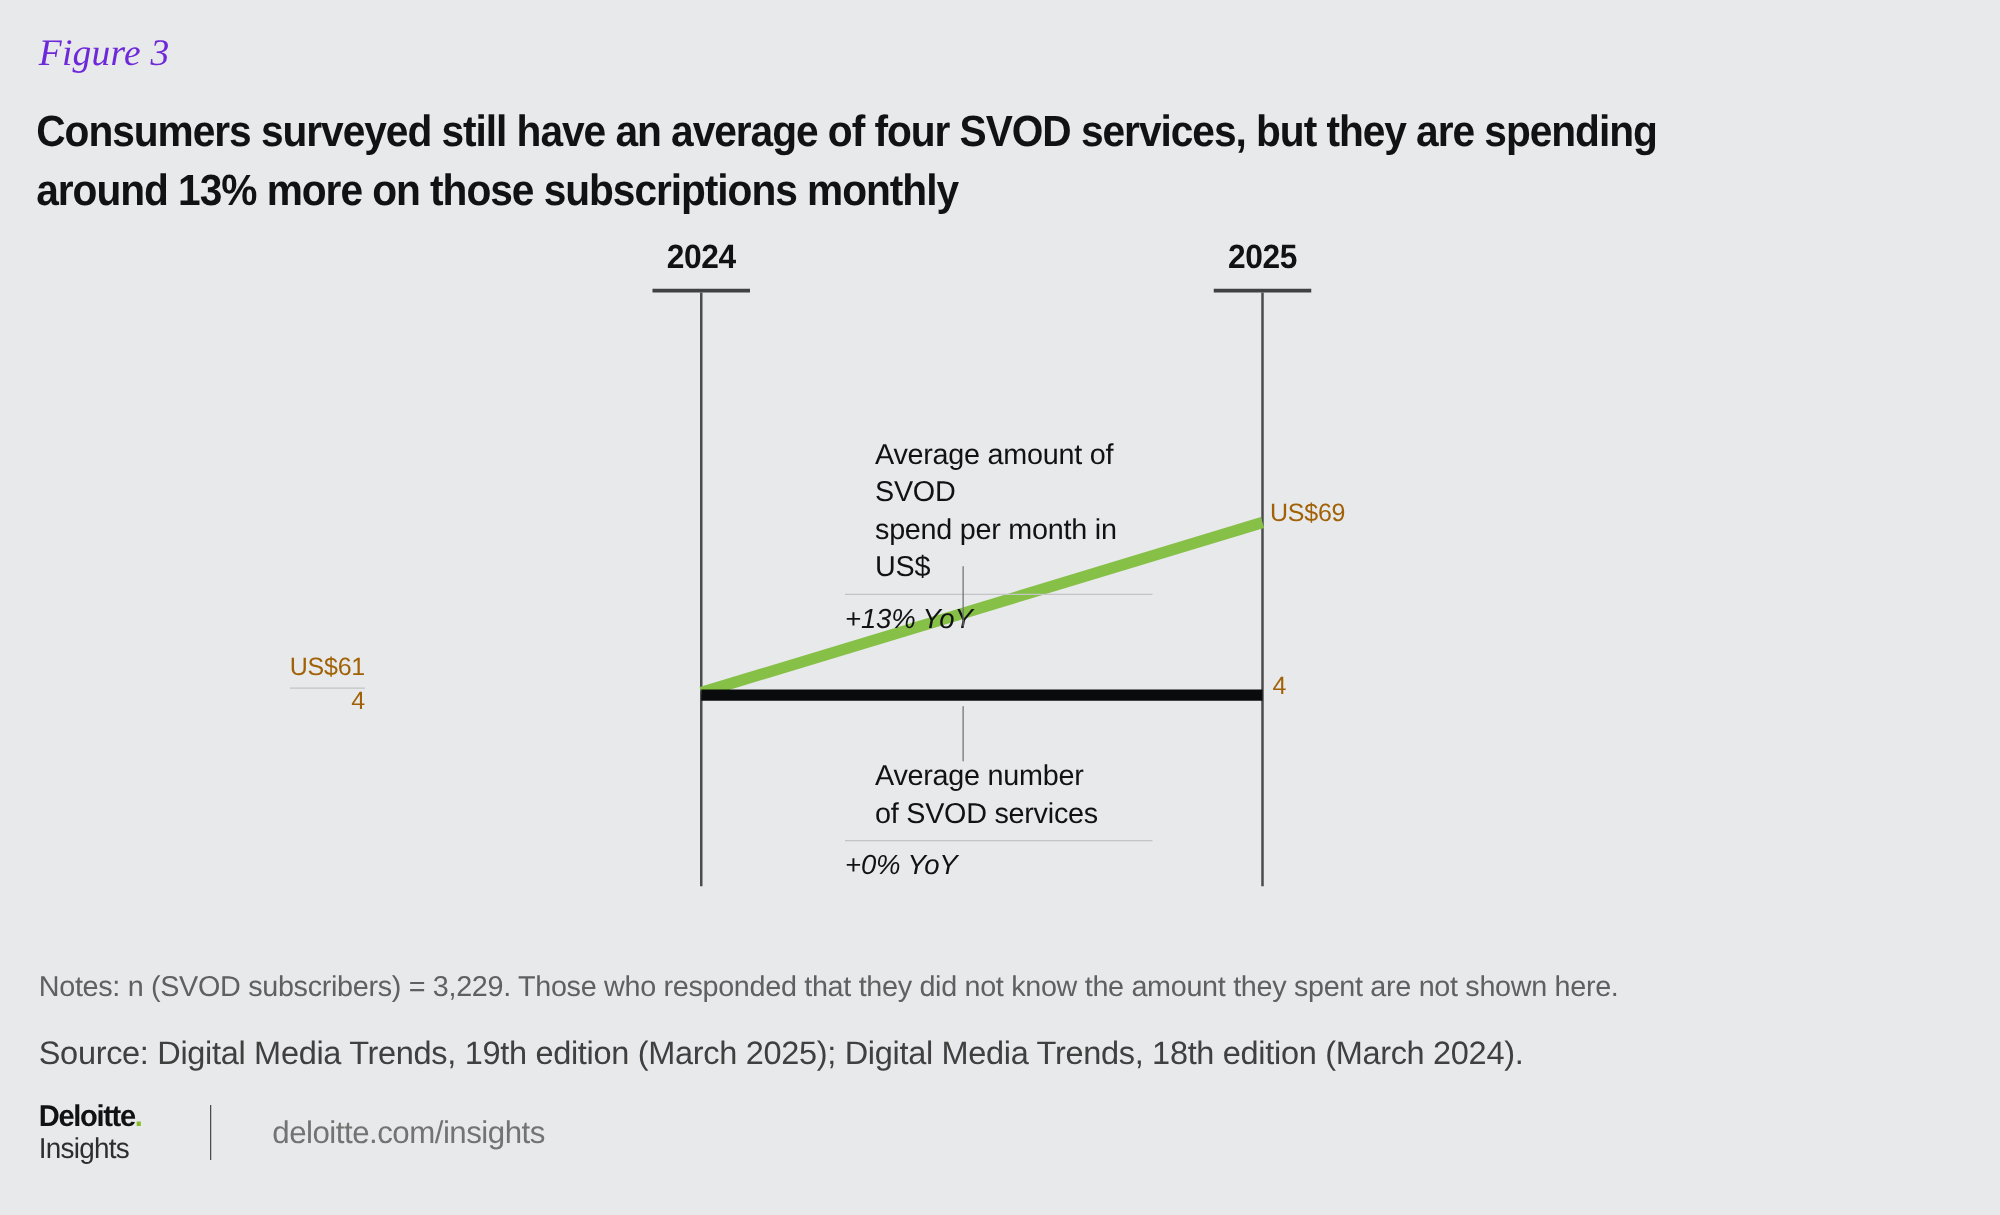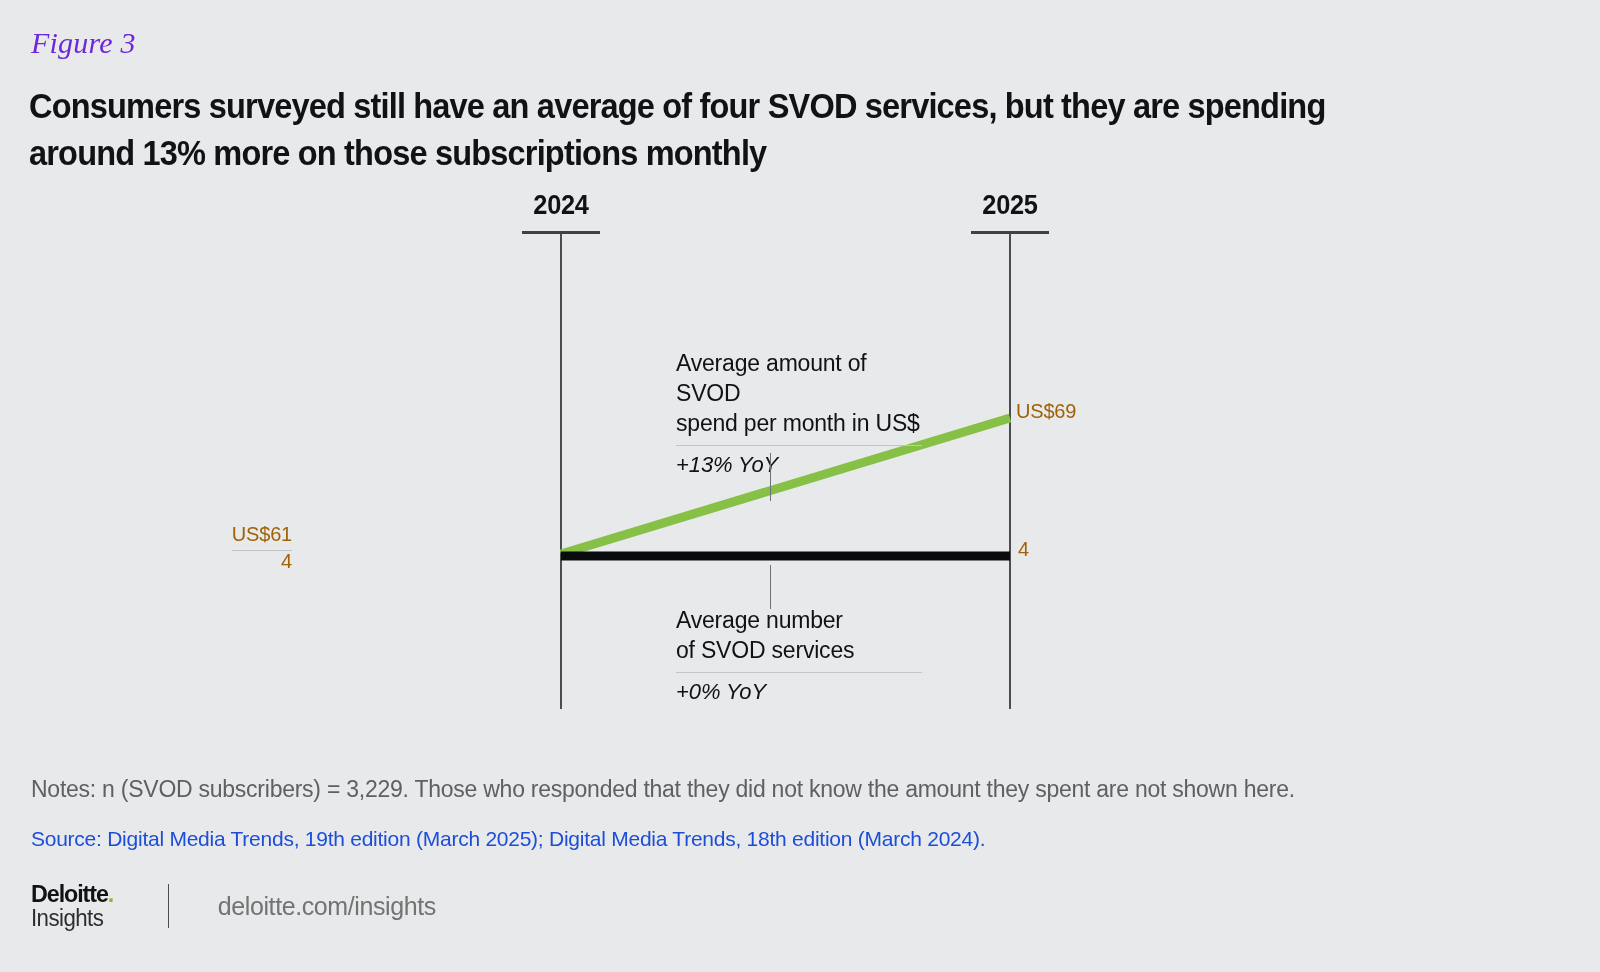--- a/index.html
+++ b/index.html
@@ -138,20 +138,21 @@
   
   .anno {
     position: absolute;
     width: 246px;
   }
   .anno .txt {
     font-size: 23px;
     line-height: 30px;
     color: #111213;
     letter-spacing: -0.2px;
+    margin-left: 24px;
   }
   .anno .rule {
     margin-top: 7px;
     height: 1px;
     background: #c2c4c6;
   }
   .anno .yoy {
     margin-top: 6px;
     font-style: italic;
     font-size: 22px;
@@ -176,22 +177,22 @@
     top: 776px;
     font-size: 23px;
     color: #5e6062;
     letter-spacing: -0.25px;
     white-space: nowrap;
   }
   .source {
     position: absolute;
     left: 31px;
     top: 827px;
-    font-size: 21px;
-    color: #1d4ed8;
+    font-size: 26px;
+    color: #404040;
     letter-spacing: -0.25px;
     white-space: nowrap;
   }
 
   
   .logo-row {
     position: absolute;
     left: 31px;
     top: 882px;
     display: flex;

